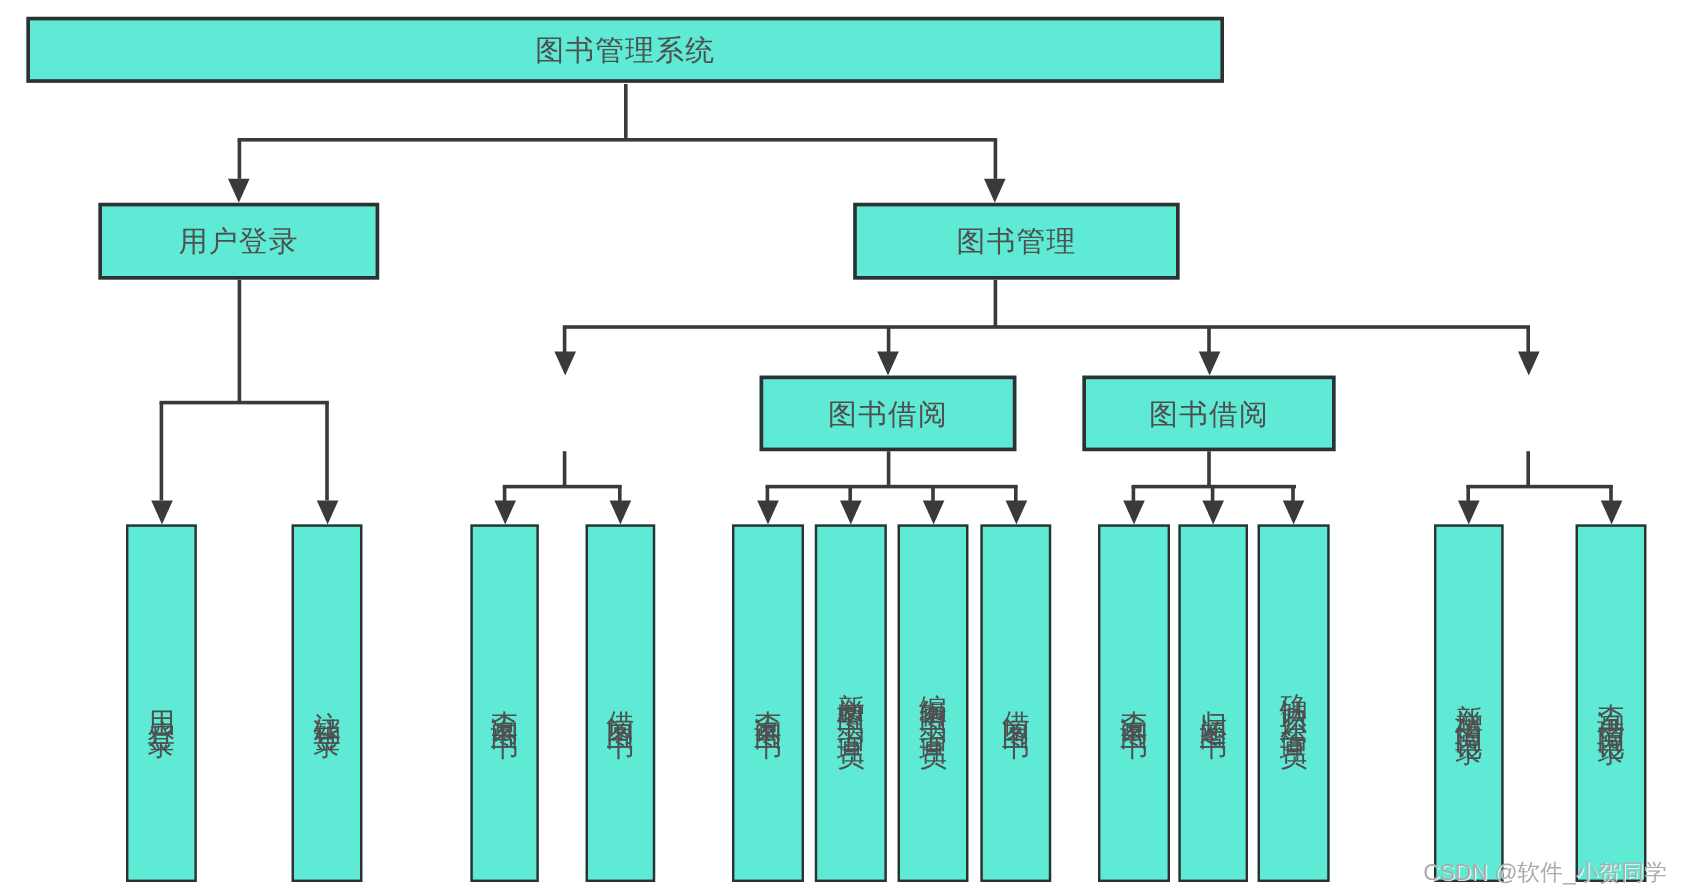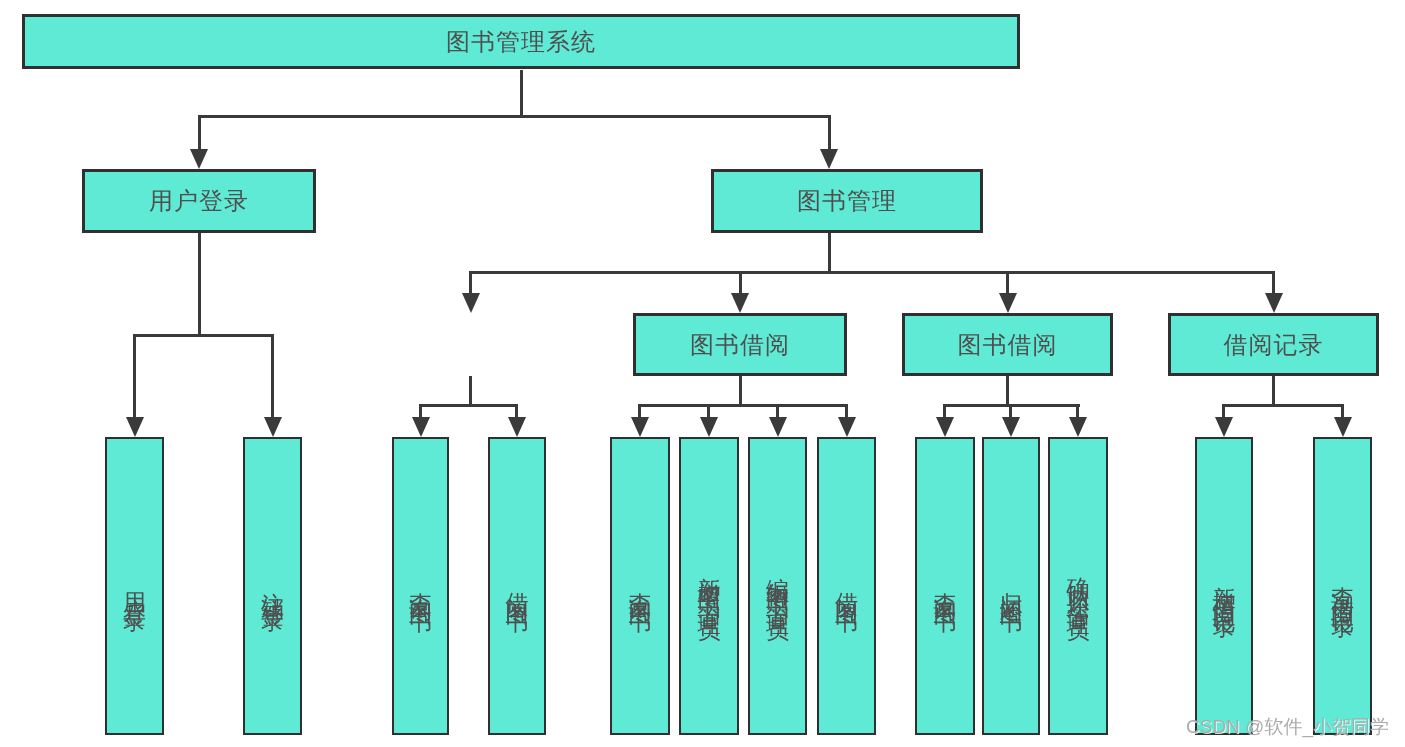--- a/index.html
+++ b/index.html
@@ -125,23 +125,20 @@
   <div class="box hbox" style="left:711px;top:169px;width:272px;height:64px">
     <span>图书管理</span>
   </div>
 
   <div class="box hbox" style="left:633px;top:313px;width:214px;height:63px">
     <span>图书借阅</span>
   </div>
   <div class="box hbox" style="left:902px;top:313px;width:211px;height:63px">
     <span>图书借阅</span>
   </div>
-  <div class="box hbox" style="left:1168px;top:313px;width:211px;height:63px">
-    <span>借阅记录</span>
-  </div>
 
   <div class="box vbox" style="left:105px;top:437px;width:59px;height:298px">
     <span class="vtxt">用户登录</span>
   </div>
   <div class="box vbox" style="left:243px;top:437px;width:59px;height:298px">
     <span class="vtxt">注销登录</span>
   </div>
 
   <div class="box vbox" style="left:392px;top:437px;width:57px;height:298px">
     <span class="vtxt">查询图书</span>

